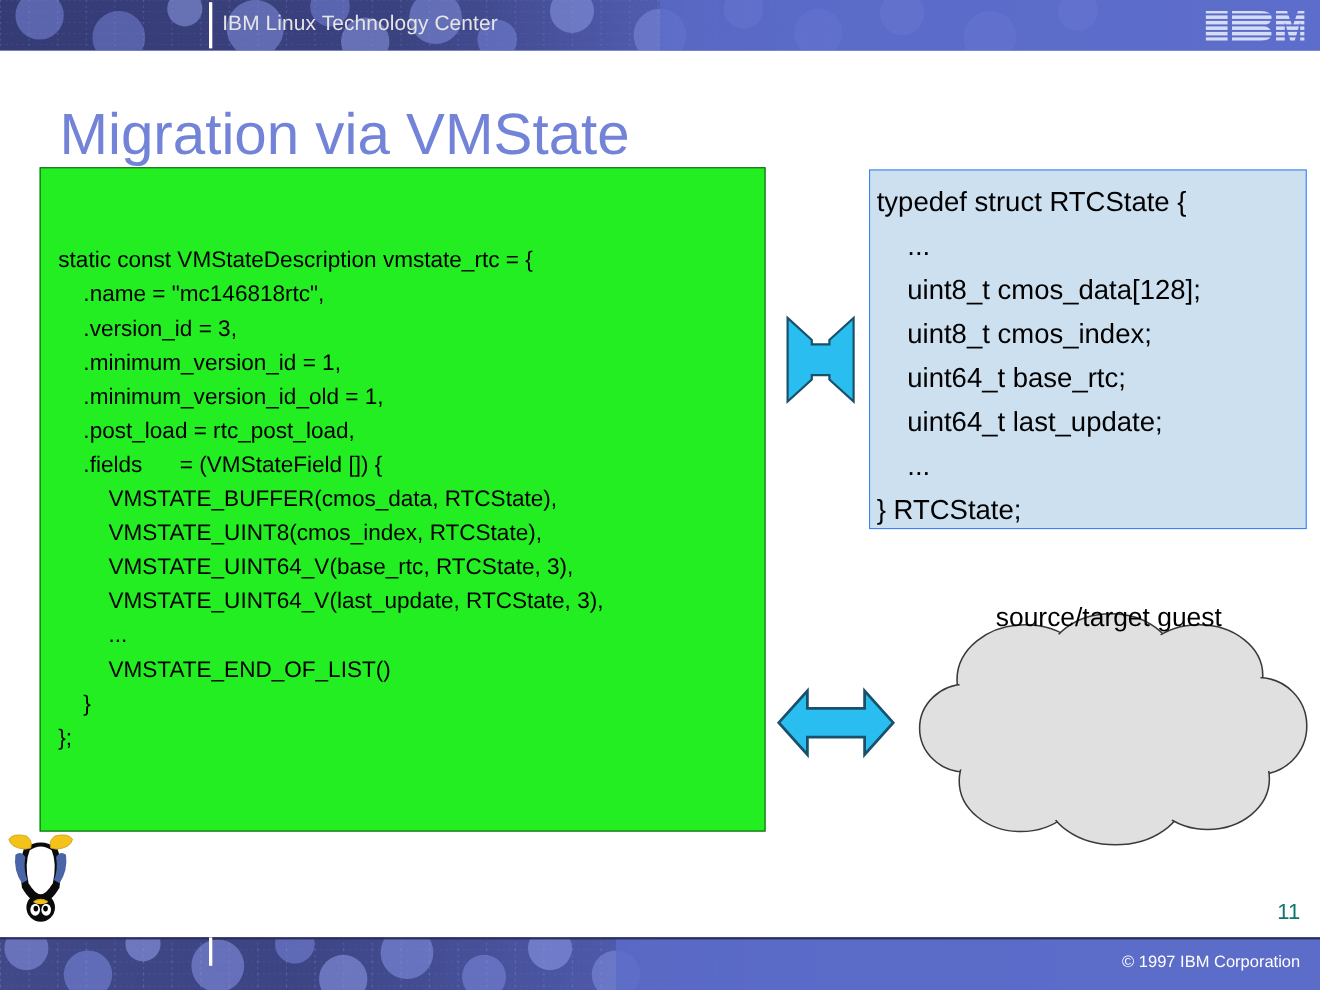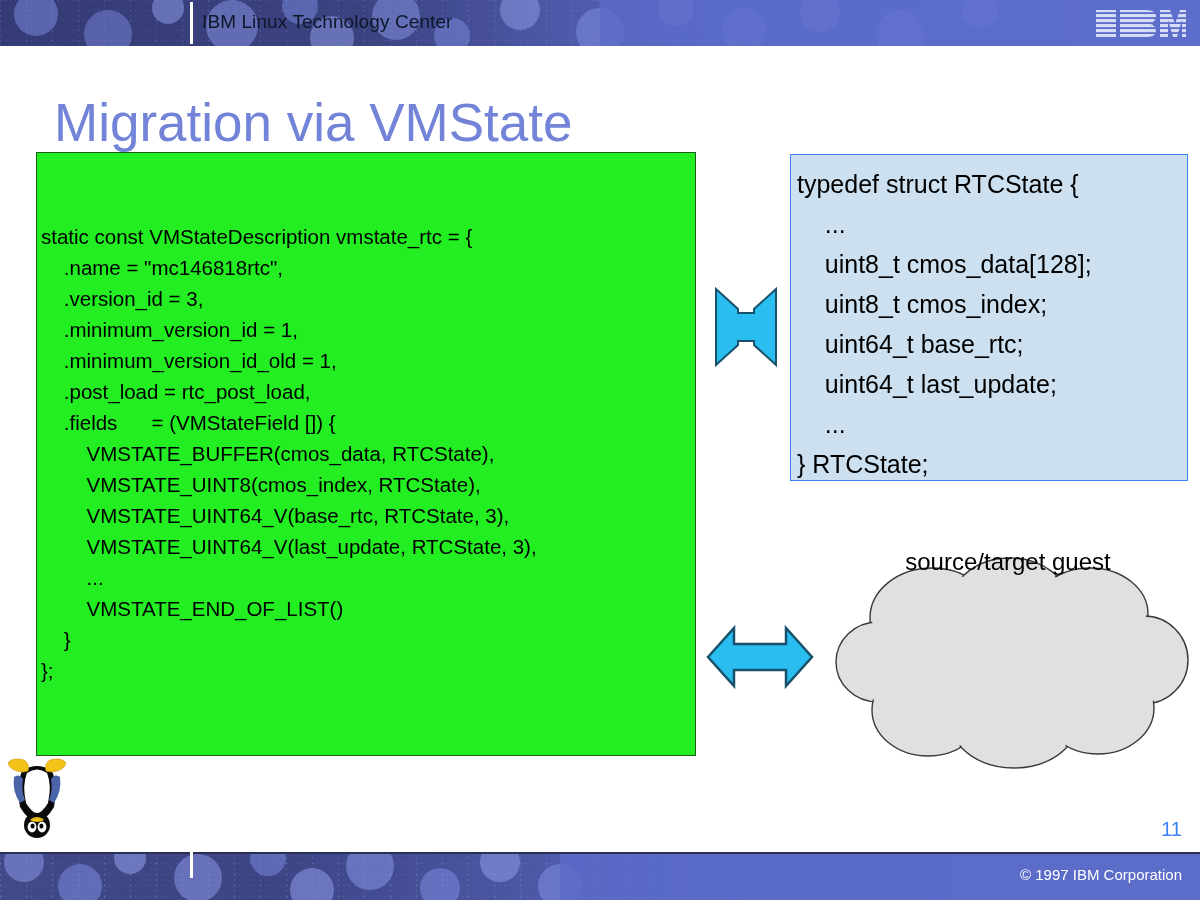--- a/index.html
+++ b/index.html
@@ -33,21 +33,21 @@
   #header-divider {
     position: absolute;
     left: 190px; top: 2px;
     width: 3px; height: 42px;
     background: #ffffff;
   }
   #header-title {
     position: absolute;
     left: 202px; top: 11px;
     font-size: 19px;
-    color: #0f172a;
+    color: #e5e5e5;
     letter-spacing: 0.1px;
     white-space: nowrap;
   }
   #ibm-logo {
     position: absolute;
     right: 14px; top: 8px;
     width: 92px; height: 31px;
   }
 
   
@@ -64,21 +64,21 @@
     position: absolute;
     left: 36px; top: 152px;
     width: 660px; height: 604px;
     background: #22ee22;
     border: 1px solid #1a5c1a;
     box-sizing: border-box;
     overflow: hidden;
   }
   #code-text {
     position: absolute;
-    left: 4px; top: 68px;
+    left: 16px; top: 68px;
     width: 700px;
     font-size: 20.5px;
     line-height: 31px;
     white-space: pre;
     color: #000000;
   }
 
   
   #struct-box {
     position: absolute;
@@ -133,21 +133,21 @@
     position: absolute;
     left: 6px; top: 757px;
     width: 62px; height: 86px;
   }
 
   
   #page-number {
     position: absolute;
     right: 18px; top: 818px;
     font-size: 20px;
-    color: #3b82f6;
+    color: #0f766e;
   }
 
   
   #footer-bar {
     position: absolute;
     left: 0; bottom: 0;
     width: 1200px; height: 48px;
     background: #5b6bc8;
     overflow: hidden;
   }

